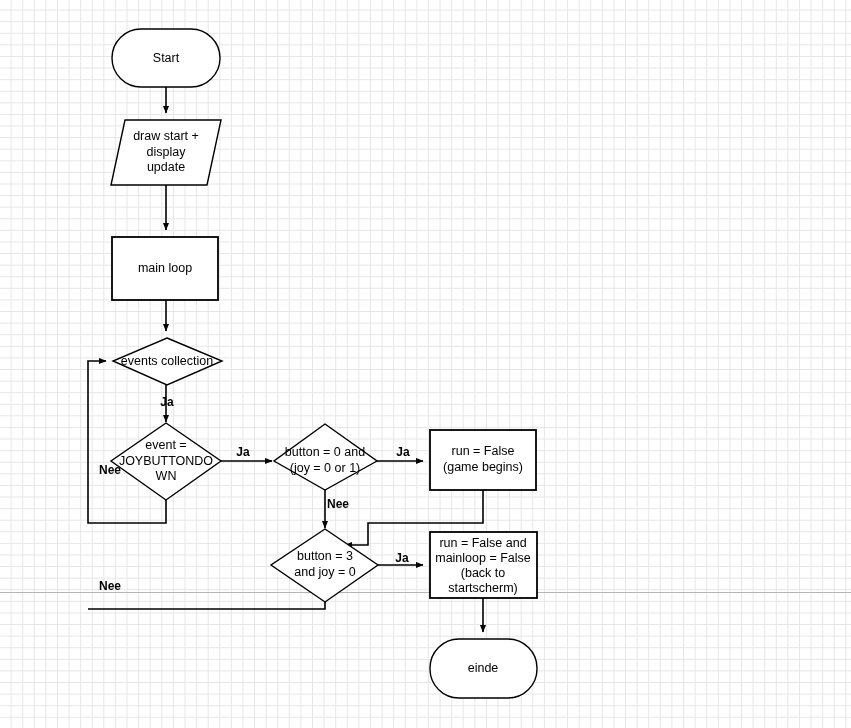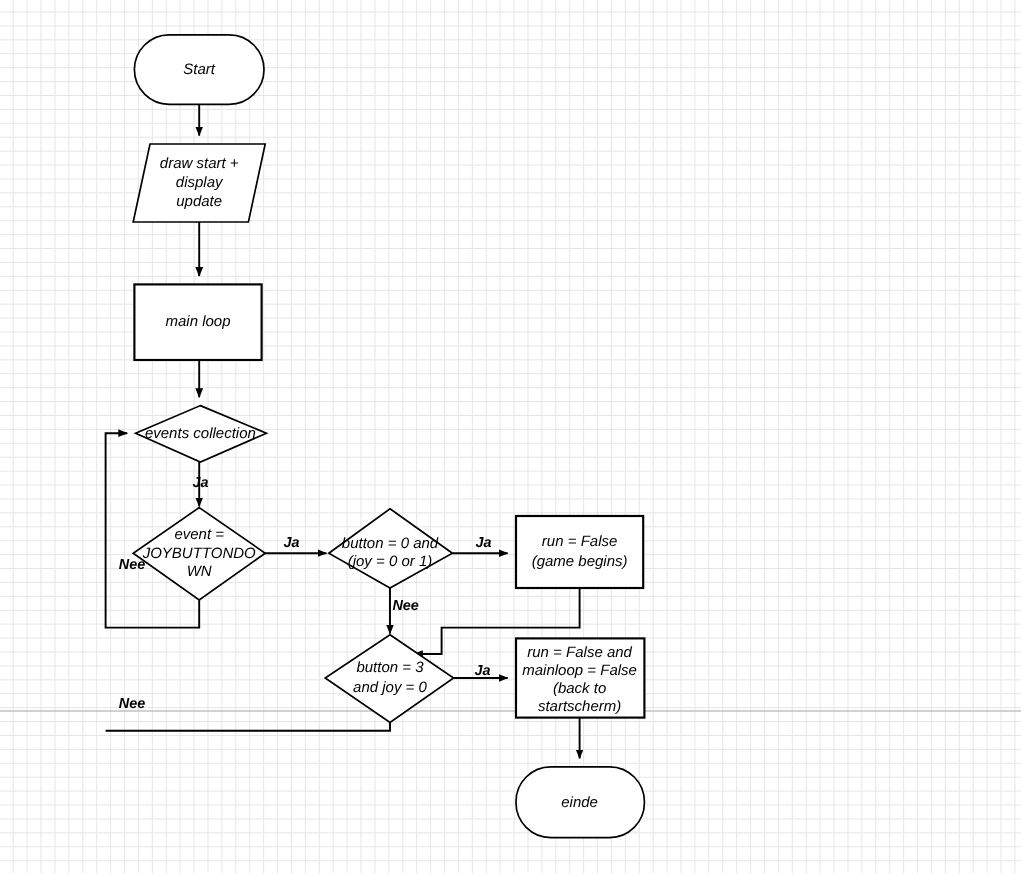--- a/index.html
+++ b/index.html
@@ -15,21 +15,20 @@
     position: relative;
     width: 851px;
     height: 728px;
     overflow: hidden;
     background-color: #ffffff;
     background-image:
       linear-gradient(to right, #e6e6e6 1px, transparent 1px),
       linear-gradient(to bottom, #e6e6e6 1px, transparent 1px);
     background-size: 11.6px 11.6px;
     background-position: -1px -2px;
-    font-style: italic;
   }
   #page-break {
     position: absolute;
     left: 0;
     top: 592px;
     width: 851px;
     height: 1px;
     background: #b4b4b4;
   }
   svg.diagram {

